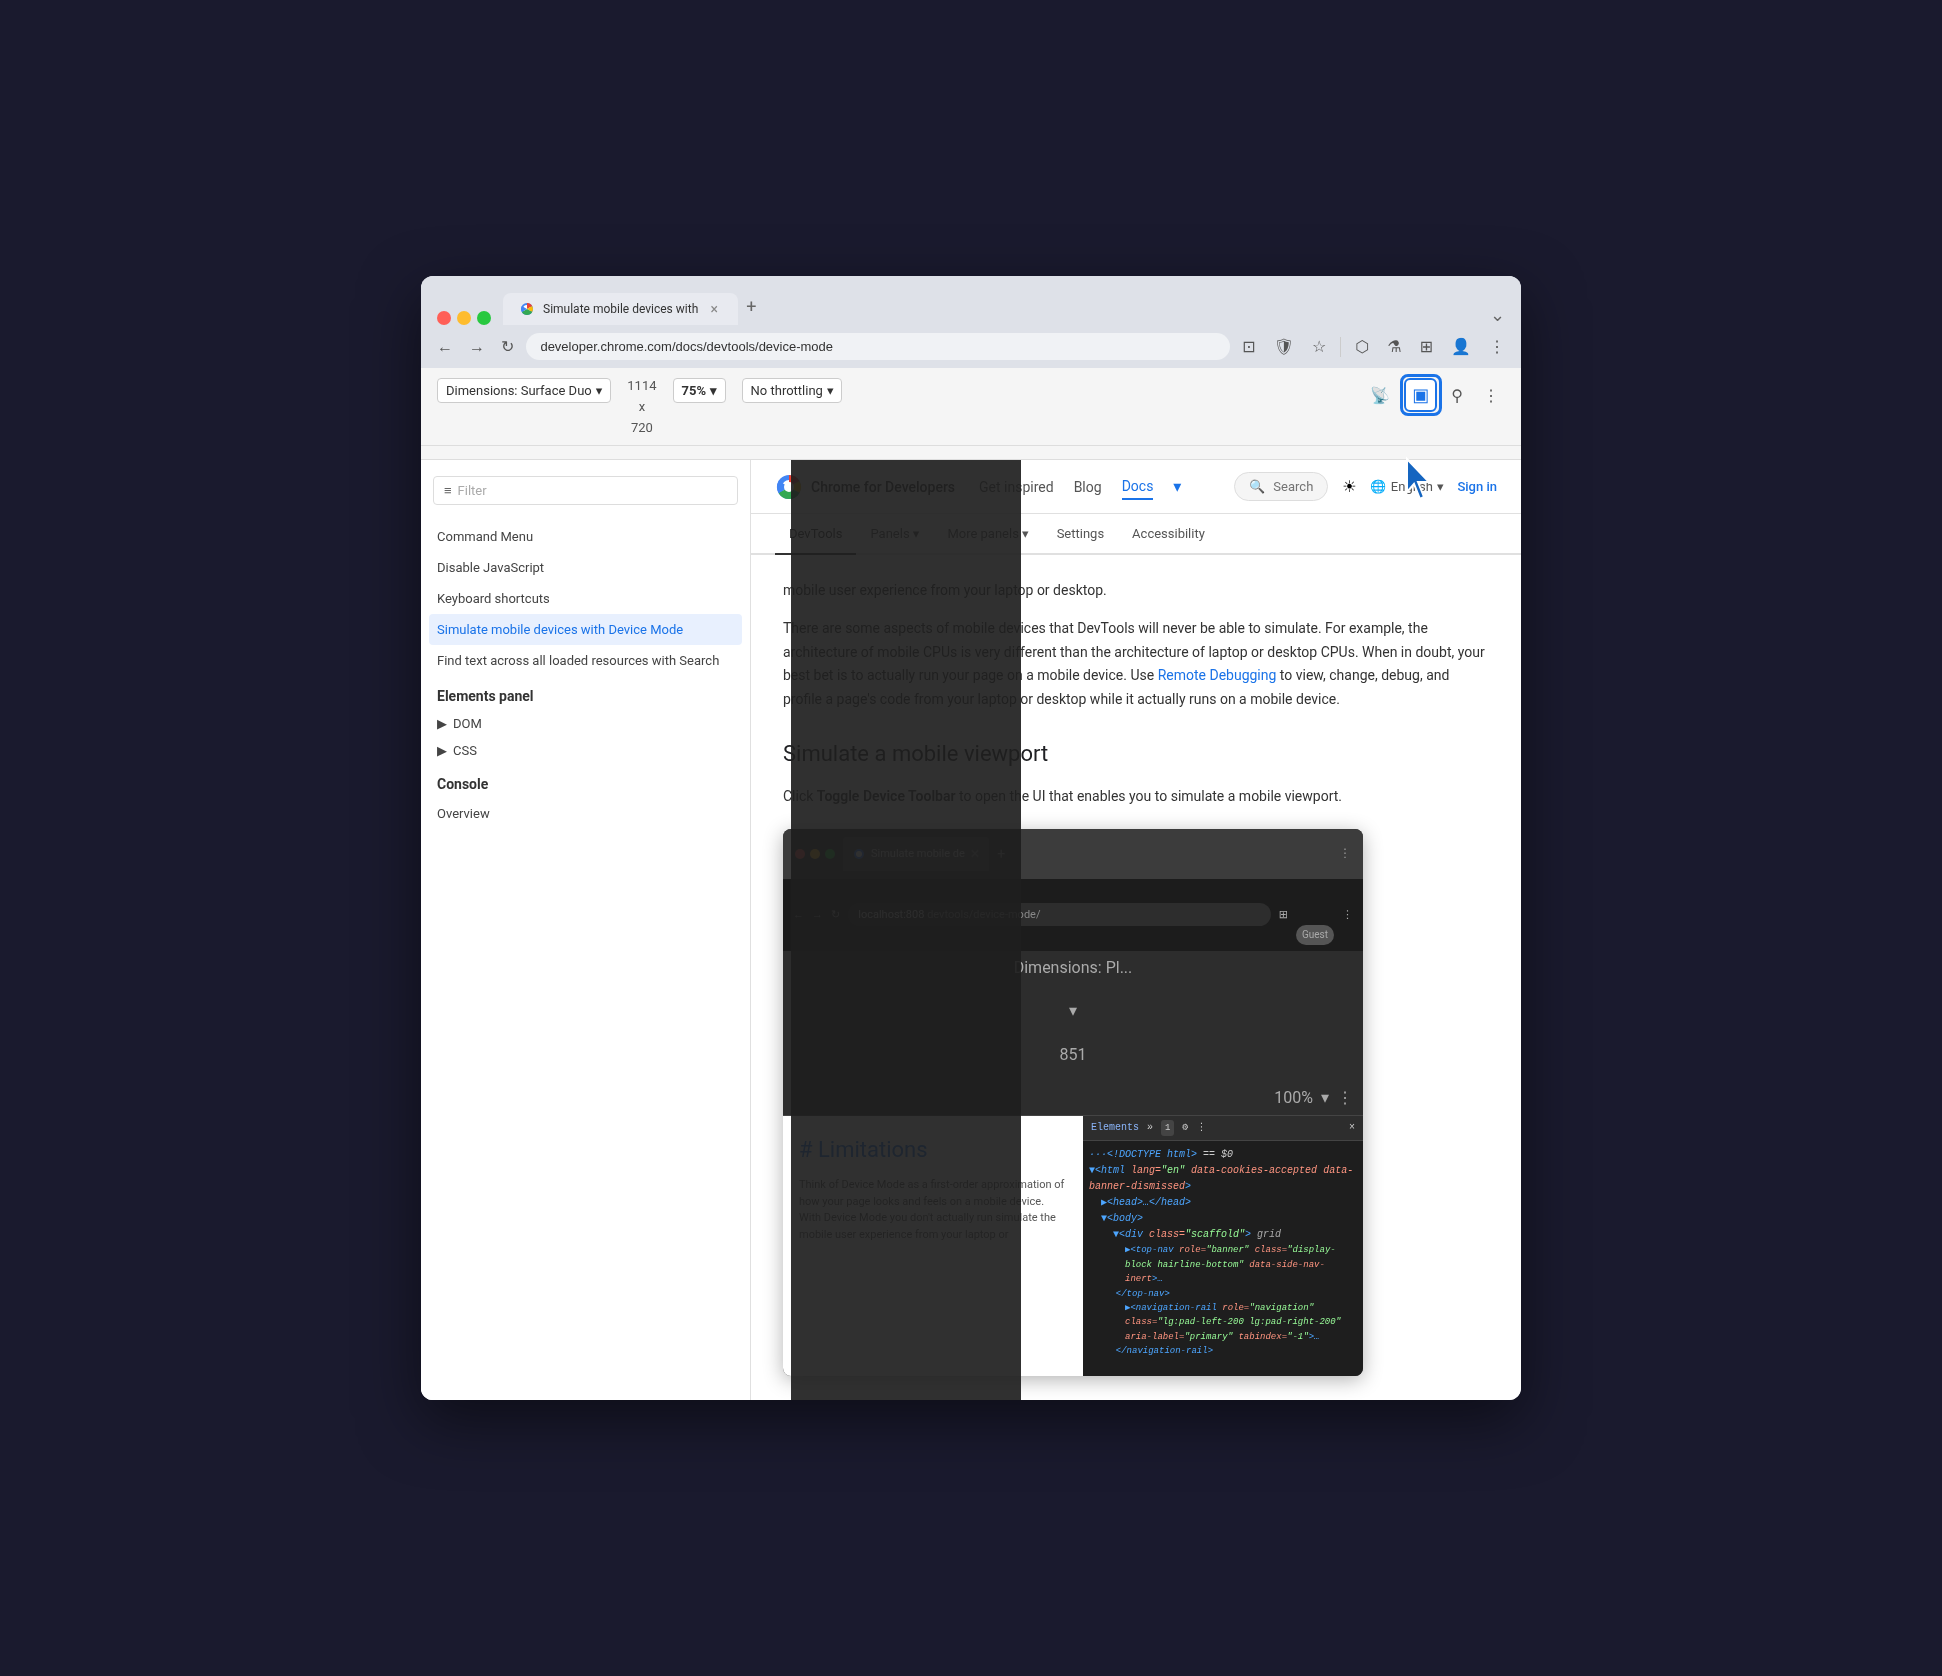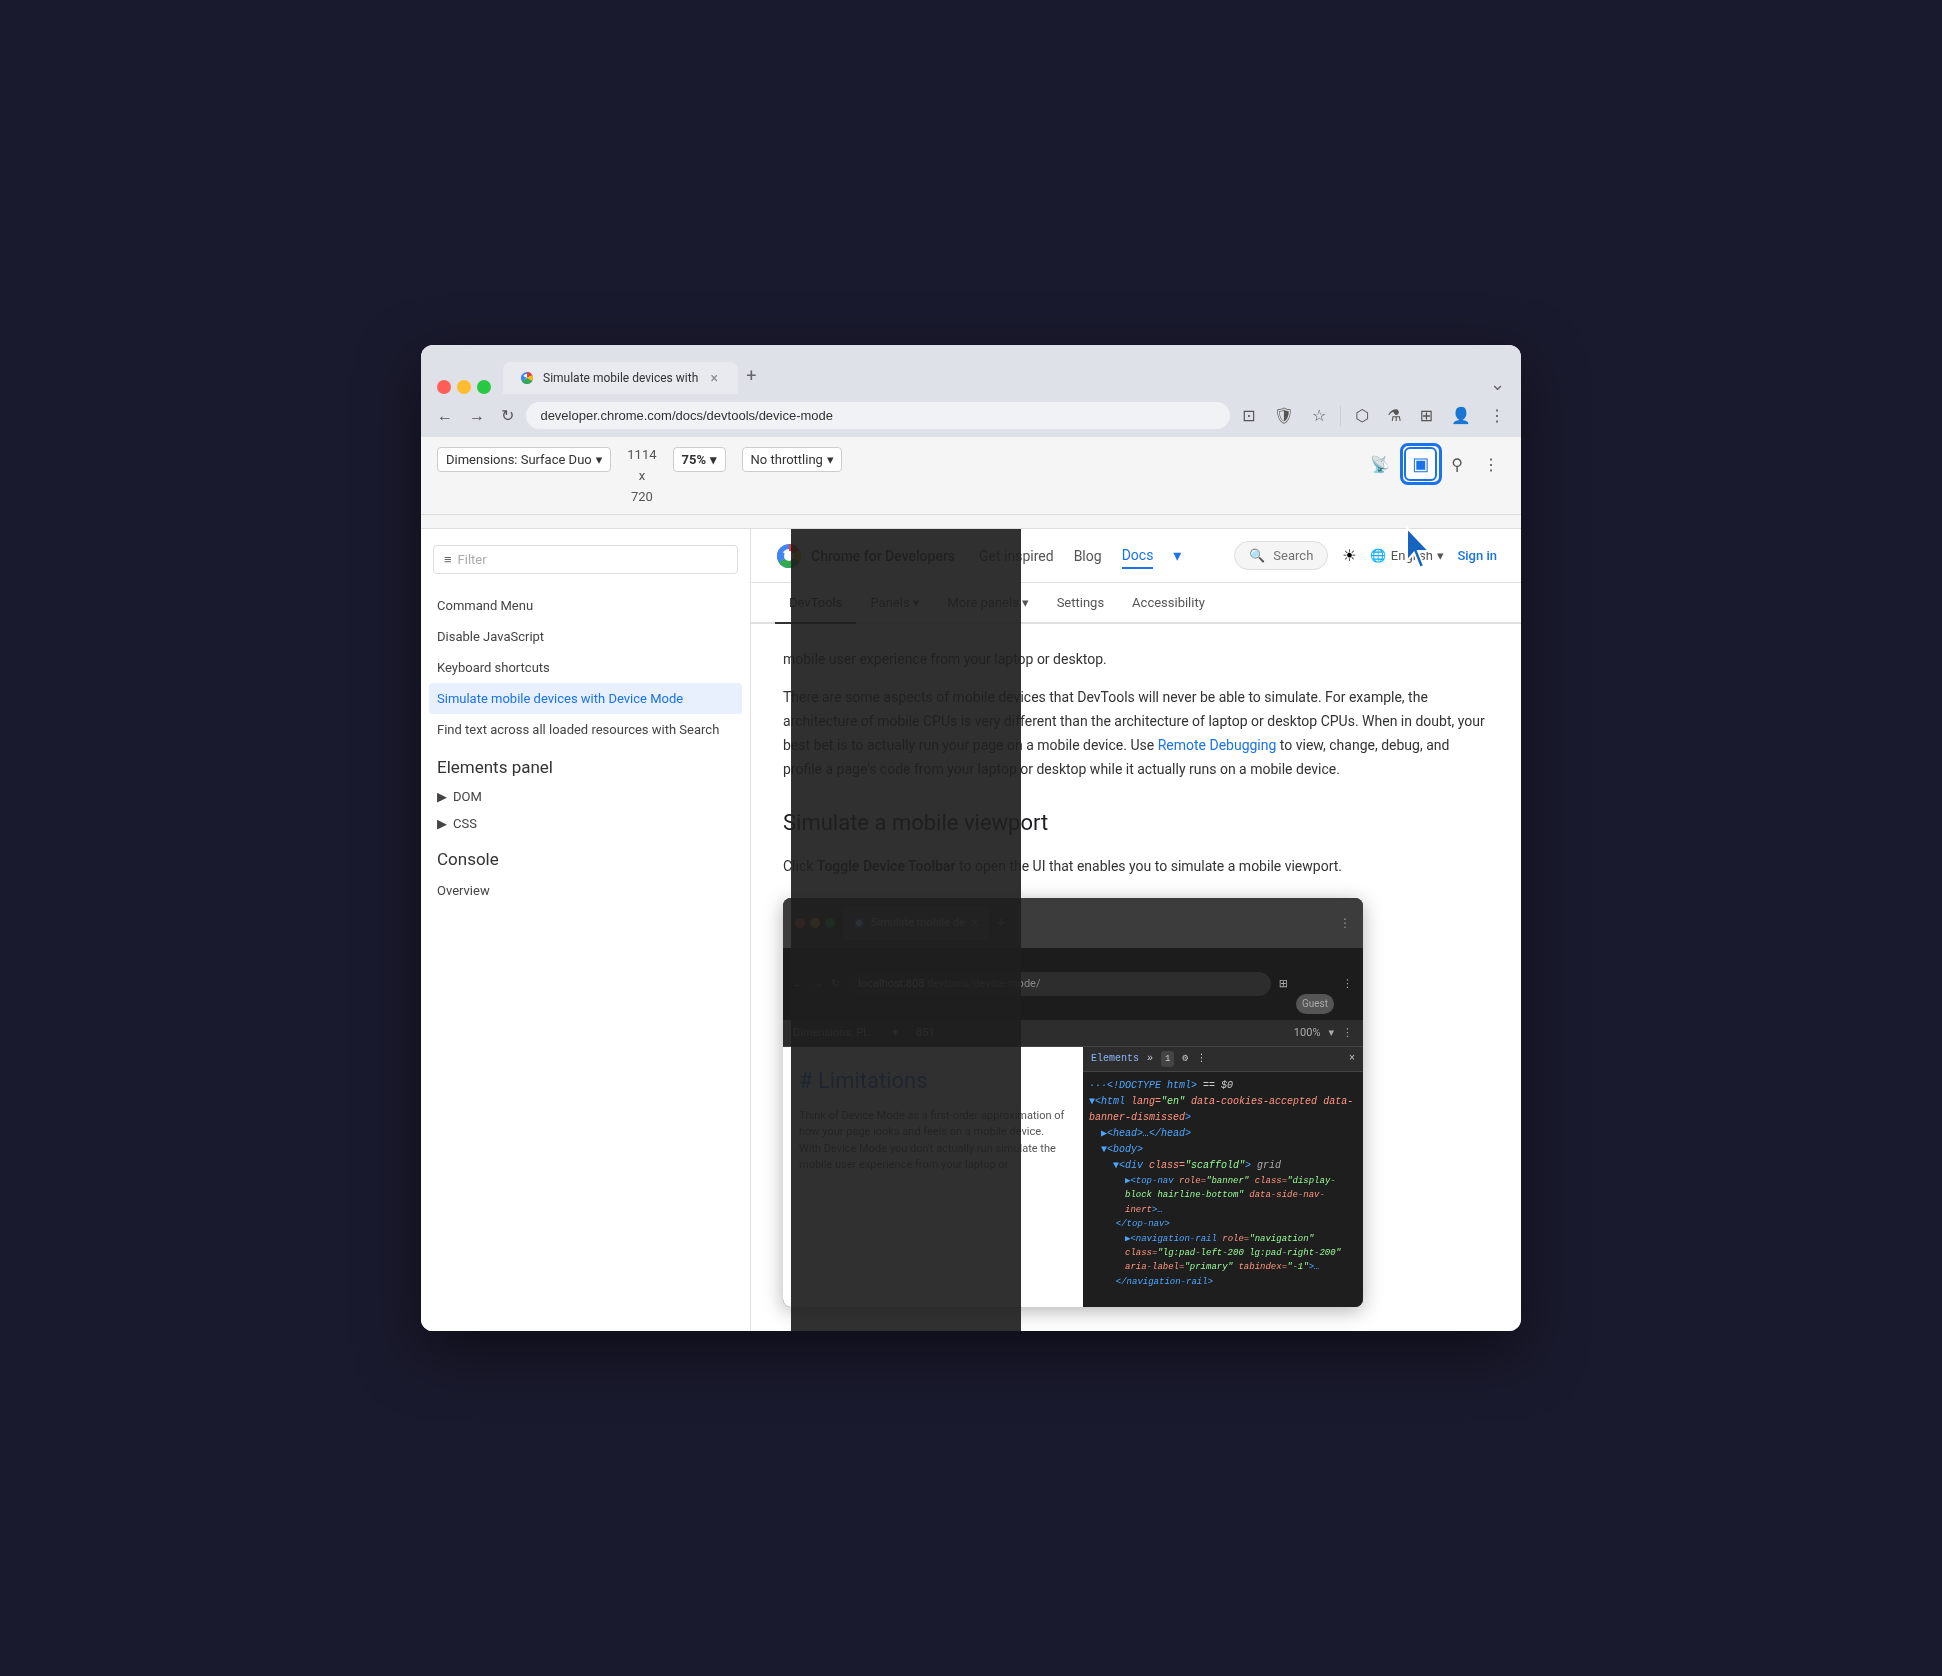--- a/index.html
+++ b/index.html
@@ -251,22 +251,22 @@
       cursor: pointer;
     }
     .sidebar-item.active {
       background: #e8f0fe;
       color: #1a73e8;
       border-radius: 4px;
       margin: 0 8px;
       padding: 8px 8px;
     }
     .sidebar-section-header {
-      font-weight: 400;
-      font-size: 17px;
+      font-weight: 700;
+      font-size: 14px;
       color: #333;
       padding: 12px 16px 6px;
     }
     .sidebar-expandable {
       display: flex;
       align-items: center;
       gap: 6px;
       padding: 6px 16px;
       font-size: 13px;
       color: #444;
@@ -450,23 +450,24 @@
       padding: 3px 10px;
       font-size: 11px;
       color: #ccc;
     }
     .inner-device-bar {
       background: #2d2d2d;
       padding: 4px 10px;
       display: flex;
       align-items: center;
       gap: 18px;
-      font-size: 11px;
+      font-size: 16px;
       color: #aaa;
       border-bottom: 1px solid #444;
+      flex-direction: column;
     }
     .inner-content {
       display: flex;
       height: 260px;
     }
     .inner-page {
       flex: 1;
       background: white;
       padding: 16px;
       overflow: hidden;

